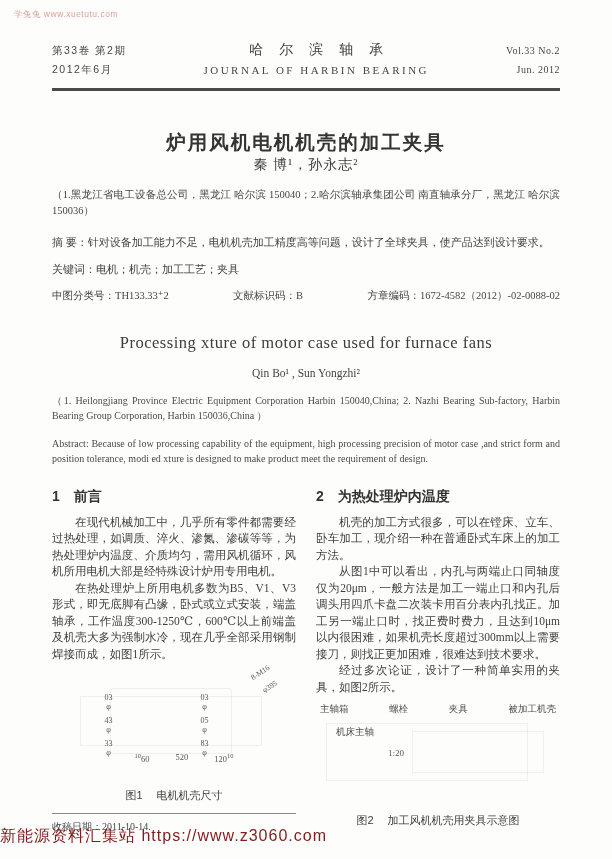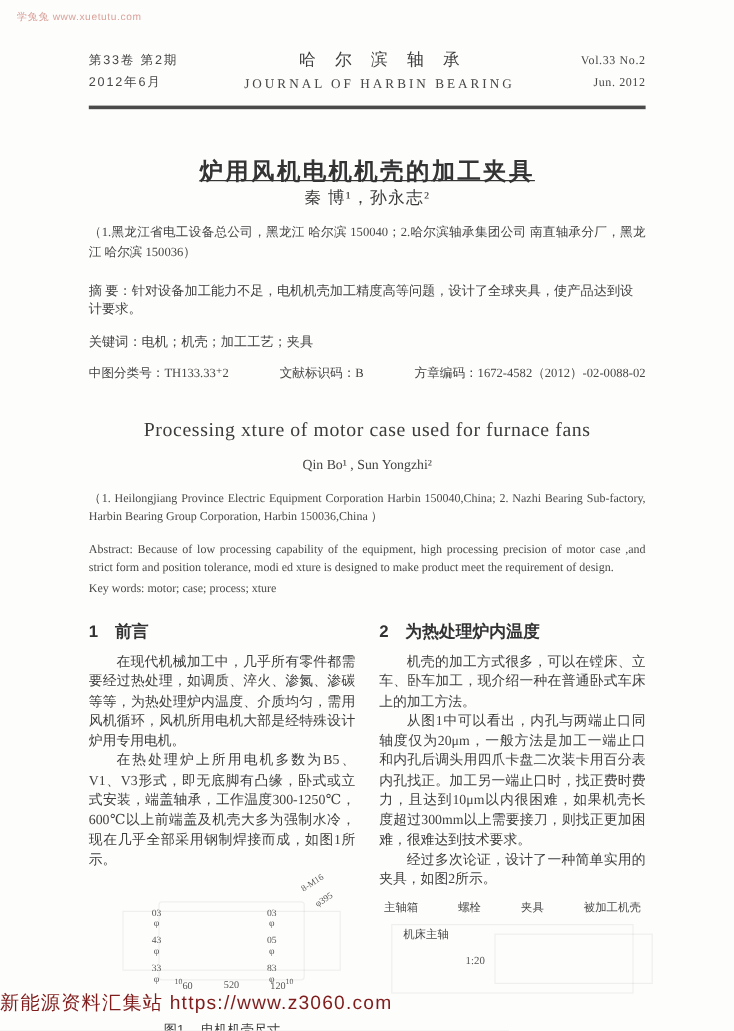--- a/index.html
+++ b/index.html
@@ -5,21 +5,21 @@
   html,body{margin:0;padding:0;background:#e9e9e9;}
   .page{
     position:relative;
     width:612px;height:859px;
     margin:0 auto;
     background:#fdfdfc;
     overflow:hidden;
     font-family:"Liberation Serif","DejaVu Serif",serif;
     color:#3b3b3b;
     box-sizing:border-box;
-    padding:0 74px;
+    padding:0 52px;
   }
   .watermark{
     position:absolute;top:9px;left:14px;
     font-size:8.5px;color:rgba(205,130,120,0.75);
     font-family:"Liberation Sans",sans-serif;
     letter-spacing:.5px;
   }
   
   .header{
     margin-top:40px;
@@ -29,21 +29,21 @@
   .h-left{font-family:"Liberation Sans",sans-serif;letter-spacing:1.5px;}
   .h-center{text-align:center;}
   .jtitle-cn{font-size:14px;letter-spacing:16px;font-family:"Liberation Sans",sans-serif;color:#3d3d3d;text-indent:16px;}
   .jtitle-en{font-size:11px;letter-spacing:2.5px;margin-top:2px;}
   .h-right{text-align:right;font-size:10px;letter-spacing:.5px;}
   .header-rule{height:2.5px;background:#4a4a4a;margin-top:8px;}
   
   .title{
     margin:38px 0 0;text-align:center;
     font-size:19.5px;font-weight:bold;letter-spacing:2px;
-    font-family:"Liberation Sans","DejaVu Sans",sans-serif;color:#343434;text-decoration:underline;
+    font-family:"Liberation Sans","DejaVu Sans",sans-serif;color:#343434;
   }
   .authors{text-align:center;margin-top:0;font-size:14px;letter-spacing:1px;color:#3c3c3c;}
   .affil{margin-top:13px;font-size:10.5px;line-height:16px;color:#454545;text-align:justify;}
   .abstract{margin-top:16px;font-size:11px;color:#424242;}
   .keywords{margin-top:12px;font-size:11px;color:#424242;}
   .classline{margin-top:12px;display:flex;justify-content:space-between;font-size:10.5px;color:#454545;}
   
   .entitle{margin:30px 0 0;text-align:center;font-size:16.5px;font-weight:normal;letter-spacing:.5px;color:#3d3d3d;}
   .enauthors{text-align:center;margin-top:14px;font-size:11.5px;color:#444;}
   .enaffil{margin-top:14px;font-size:10px;line-height:15px;color:#4a4a4a;text-align:justify;}
@@ -124,21 +124,20 @@
   <div class="classline">
     <span>中图分类号：TH133.33⁺2</span>
     <span>文献标识码：B</span>
     <span>方章编码：1672-4582（2012）-02-0088-02</span>
   </div>
 
   <h2 class="entitle">Processing  xture of motor case used for furnace fans</h2>
   <div class="enauthors">Qin Bo¹ , Sun Yongzhi²</div>
   <div class="enaffil">（1. Heilongjiang Province Electric Equipment Corporation Harbin 150040,China; 2. Nazhi Bearing Sub-factory, Harbin Bearing Group Corporation, Harbin 150036,China ）</div>
   <div class="enabstract">Abstract: Because of low processing capability of the equipment, high processing precision of motor case ,and strict form and position tolerance, modi ed  xture is designed to make product meet the requirement of design.</div>
-  <div class="enkeywords">Key words: motor; case; process;  xture</div>
 
   <div class="columns">
 
     <div class="col">
       <div class="sec-head">
         <span class="sec-num">1</span><span>前言</span>
       </div>
       <p class="body">在现代机械加工中，几乎所有零件都需要经过热处理，如调质、淬火、渗氮、渗碳等等，为热处理炉内温度、介质均匀，需用风机循环，风机所用电机大部是经特殊设计炉用专用电机。</p>
       <p class="body">在热处理炉上所用电机多数为B5、V1、V3形式，即无底脚有凸缘，卧式或立式安装，端盖轴承，工作温度300-1250℃，600℃以上前端盖及机壳大多为强制水冷，现在几乎全部采用钢制焊接而成，如图1所示。</p>
 

